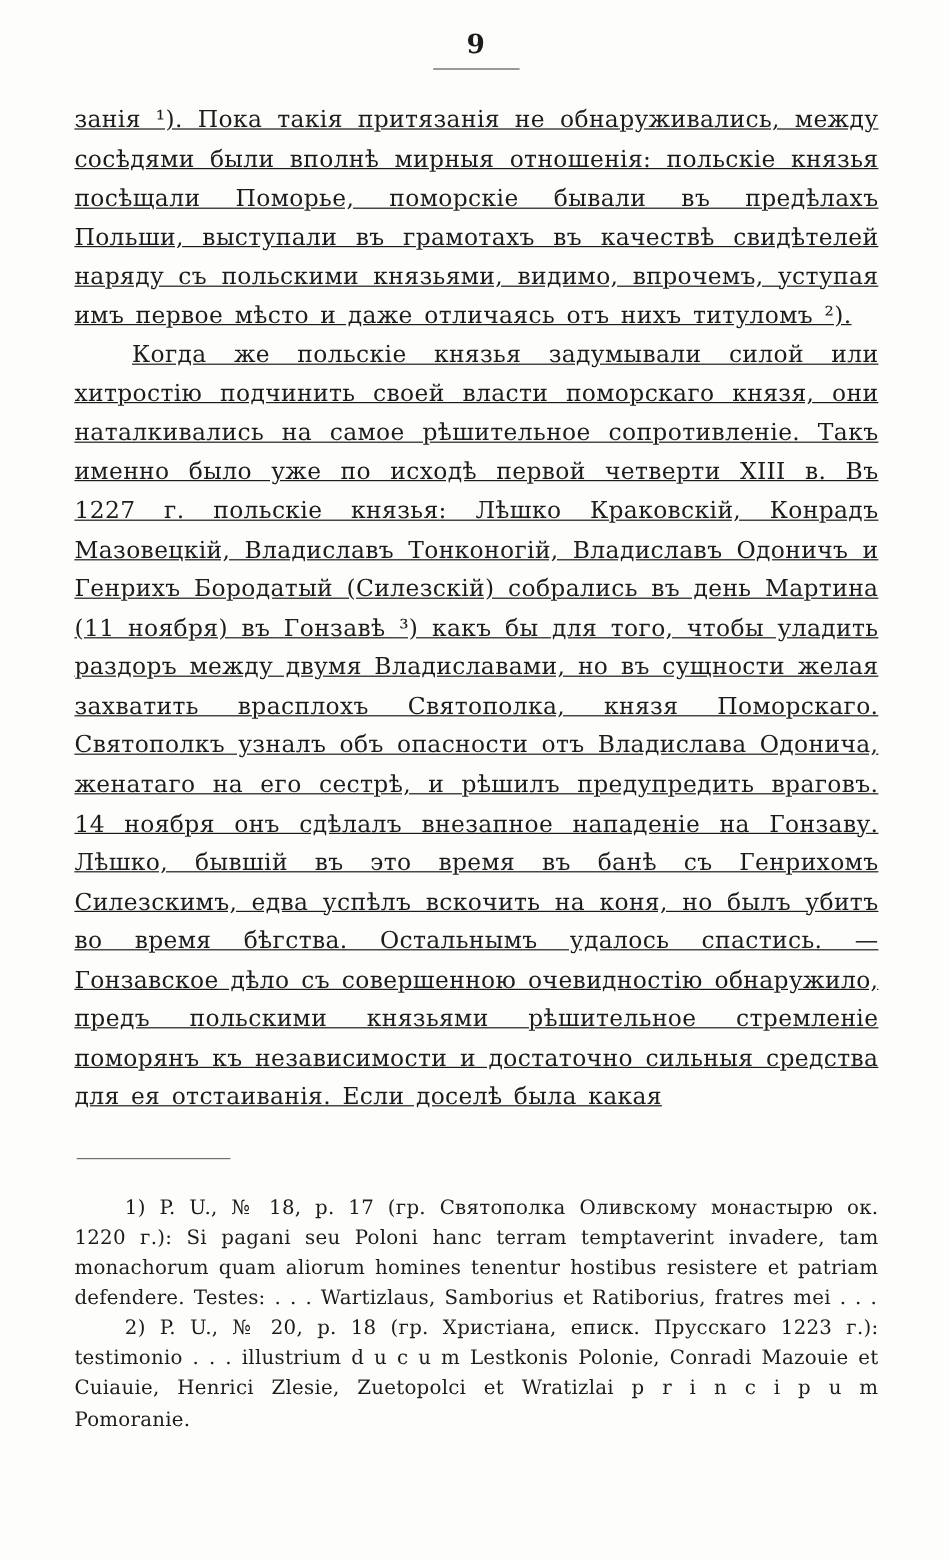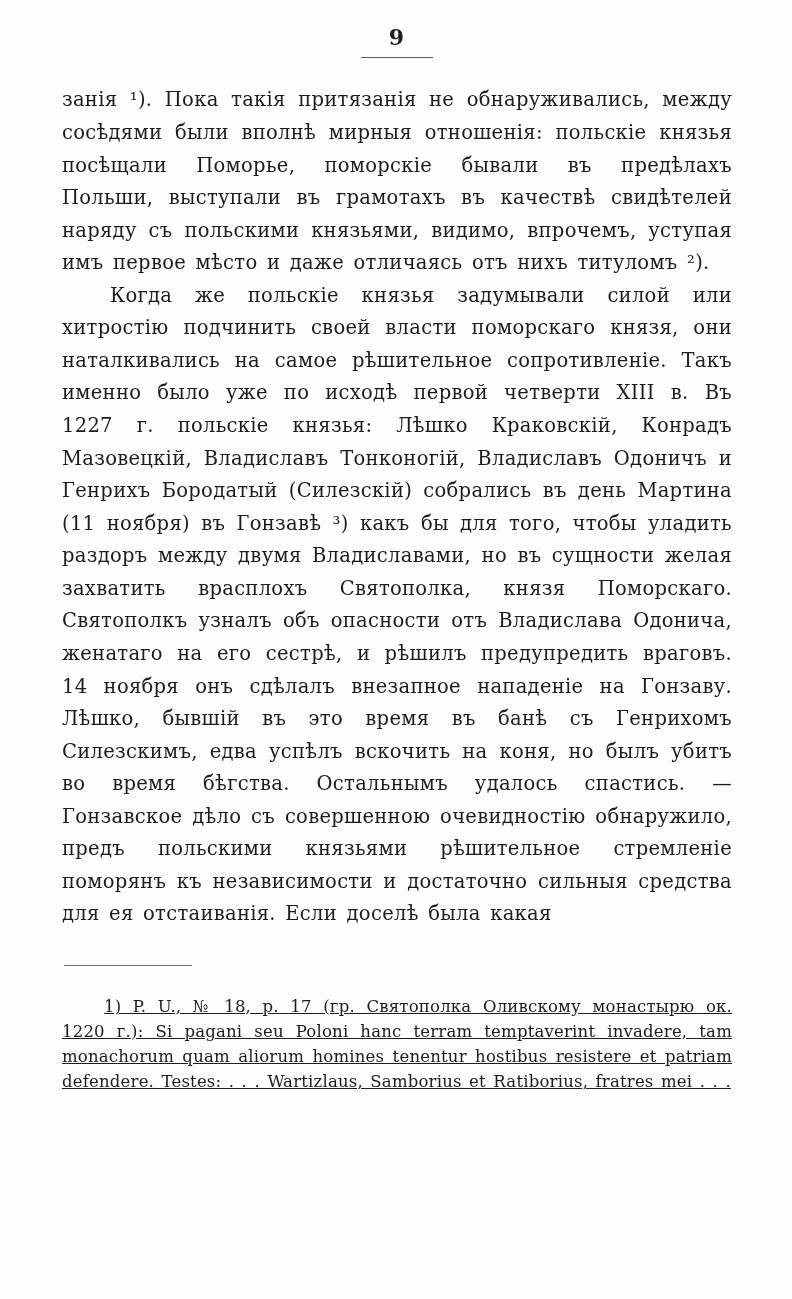--- a/index.html
+++ b/index.html
@@ -31,20 +31,21 @@
     height: 0;
     border-bottom: 1.5px solid #5a5a5a;
     margin: 7px auto 26px auto;
   }
   .main-text {
     font-size: 19.5px;
     line-height: 1.67;
     text-align: justify;
     word-spacing: 3px;
     letter-spacing: 0.3px;
+    text-decoration: underline;
   }
   .main-text p {
     margin: 0;
   }
   .main-text p.indented {
     text-indent: 48px;
   }
   .footnote-divider {
     width: 128px;
     height: 0;
@@ -54,35 +55,35 @@
   .footnotes {
     font-size: 16.5px;
     line-height: 1.52;
     text-align: justify;
     word-spacing: 2px;
     letter-spacing: 0.2px;
   }
   .footnotes p {
     margin: 0;
     text-indent: 42px;
-    text-decoration: underline;
   }
 </style>
 </head>
 <body>
 
 <div class="page">
 
   <div class="page-number">9</div>
   <div class="page-number-rule"></div>
 
   <div class="main-text">
     <p>занія ¹).   Пока такія притязанія не обнаруживались, между сосѣдями были вполнѣ мирныя отношенія: польскіе князья посѣщали Поморье, поморскіе бывали въ предѣлахъ Польши, выступали въ грамотахъ въ качествѣ свидѣтелей наряду съ польскими князьями, видимо, впрочемъ, уступая имъ первое мѣсто и даже отличаясь отъ нихъ титуломъ ²).</p>
     <p class="indented">Когда же польскіе князья задумывали силой или хитростію подчинить своей власти поморскаго князя, они наталкивались на самое рѣшительное сопротивленіе.  Такъ именно было уже по исходѣ первой четверти XIII в.  Въ 1227 г. польскіе князья:  Лѣшко Краковскій, Конрадъ Мазовецкій, Владиславъ Тонконогій, Владиславъ Одоничъ и Генрихъ Бородатый (Силезскій) собрались въ день Мартина (11 ноября) въ Гонзавѣ ³) какъ бы для того, чтобы уладить раздоръ между двумя Владиславами, но въ сущности желая захватить врасплохъ Святополка, князя Поморскаго.  Святополкъ узналъ объ опасности отъ Владислава Одонича, женатаго на его сестрѣ, и рѣшилъ предупредить враговъ.  14 ноября онъ сдѣлалъ внезапное нападеніе на Гонзаву.  Лѣшко, бывшій въ это время въ банѣ съ Генрихомъ Силезскимъ, едва успѣлъ вскочить на коня, но былъ убитъ во время бѣгства.  Остальнымъ удалось спастись. — Гонзавское дѣло съ совершенною очевидностію обнаружило, предъ польскими князьями рѣшительное стремленіе поморянъ къ независимости и достаточно сильныя средства для ея отстаиванія.  Если доселѣ была какая</p>
   </div>
 
   <div class="footnote-divider"></div>
 
   <div class="footnotes">
     <p>1) P. U.,  № 18, p. 17 (гр. Святополка Оливскому монастырю ок. 1220 г.):  Si pagani seu Poloni hanc terram temptaverint invadere, tam monachorum quam aliorum homines tenentur hostibus resistere et patriam defendere.  Testes: . . .  Wartizlaus, Samborius et Ratiborius, fratres mei . . .</p>
+    <p>2) P. U., № 20, p. 18 (гр. Христіана, еписк. Прусскаго 1223 г.): testimonio . . . illustrium d u c u m Lestkonis Polonie, Conradi Mazouie et Cuiauie, Henrici Zlesie, Zuetopolci et Wratizlai p r i n c i p u m Pomoranie.</p>
   </div>
 
 </div>
 
 </body></html>

